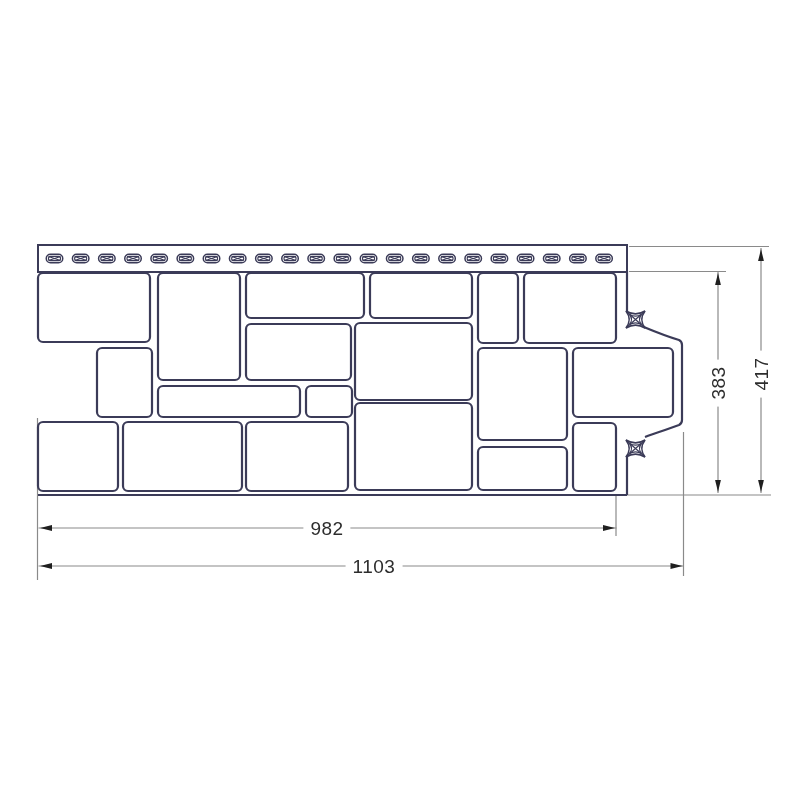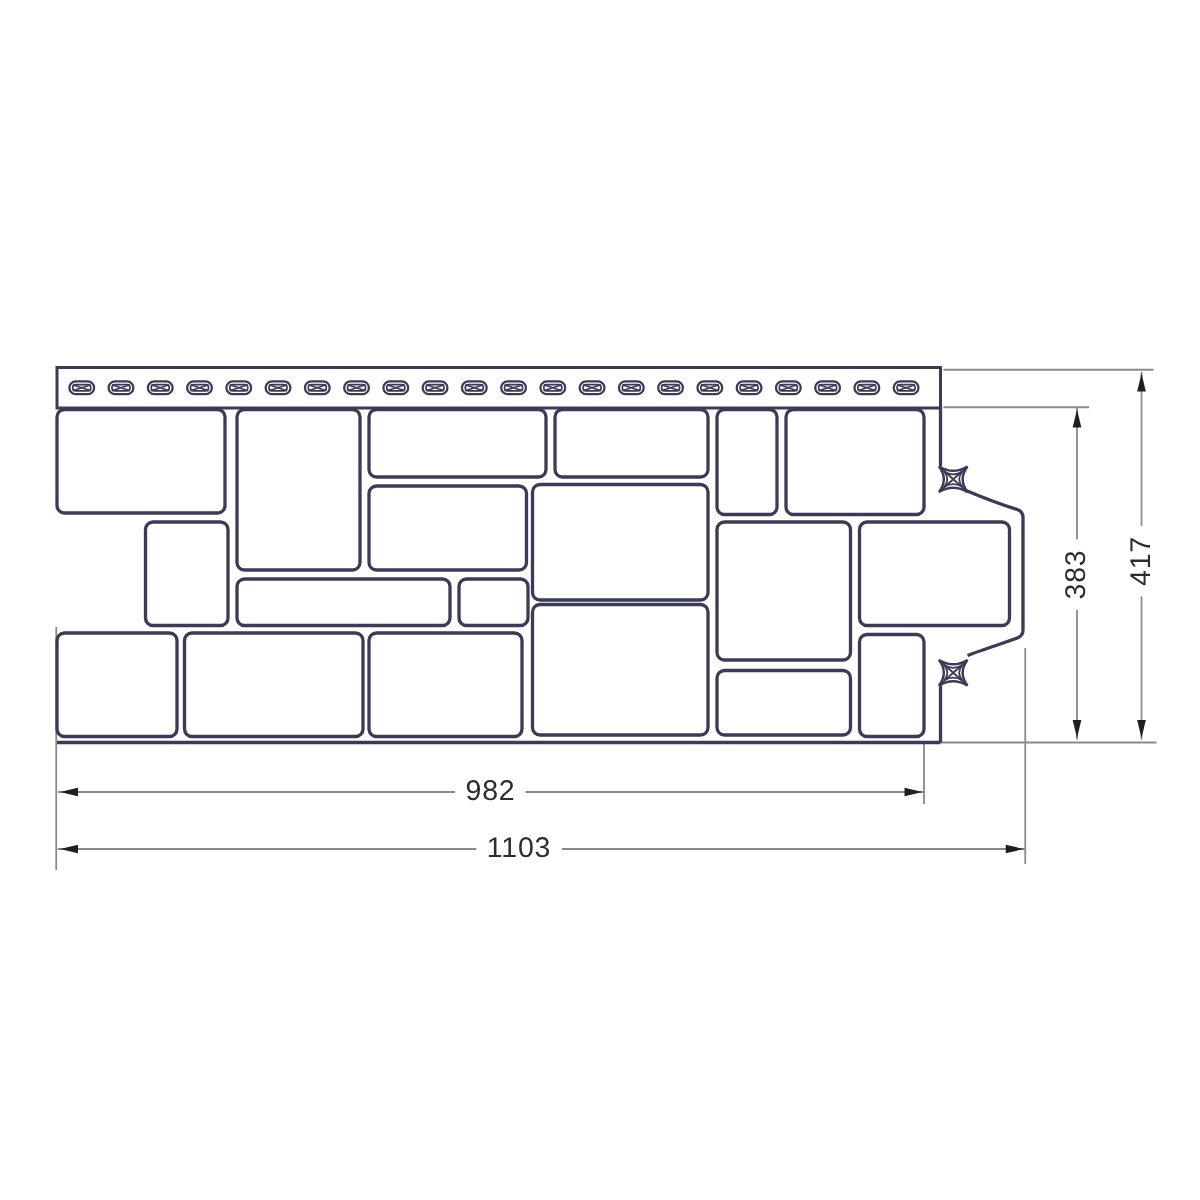--- a/index.html
+++ b/index.html
@@ -135,18 +135,18 @@
       <path d="M629.5,314.5 Q635.5,317.9 641.5,314.5 Q637.42,319.5 641.5,324.5 Q635.5,321.1 629.5,324.5 Q633.58,319.5 629.5,314.5 Z" fill="none" stroke="#3b3b58" stroke-width="1.2"></path>
       <path d="M626,311 L645,328 M645,311 L626,328" stroke="#3b3b58" stroke-width="1.2" fill="none"></path>
       <path d="M626,440 Q635.5,445.78 645,440 Q638.54,448.5 645,457 Q635.5,451.22 626,457 Q632.46,448.5 626,440 Z" fill="#fff" stroke="#3b3b58" stroke-width="1.6"></path>
       <path d="M629.5,443.5 Q635.5,446.9 641.5,443.5 Q637.42,448.5 641.5,453.5 Q635.5,450.1 629.5,453.5 Q633.58,448.5 629.5,443.5 Z" fill="none" stroke="#3b3b58" stroke-width="1.2"></path>
       <path d="M626,440 L645,457 M645,440 L626,457" stroke="#3b3b58" stroke-width="1.2" fill="none"></path>
       <line x1="38" y1="495" x2="627" y2="495" stroke="#3b3b58" stroke-width="2.2"></line>
     </svg>
 
   <div class="dim-label" id="l-inner-width" style="left: 327px; top: 528px; text-align: right;">982</div>
 
-  <div class="dim-label" id="l-outer-width" style="left: 346px; top: 566px;">1103</div>
+  <div class="dim-label" id="l-outer-width" style="left: 374px; top: 566px;">1103</div>
 
   <div class="dim-label vert" id="l-inner-height" style="left: 718px; top: 383px;">383</div>
 
   <div class="dim-label vert" id="l-outer-height" style="left: 761px; top: 374px;">417</div>
 </div>
 
 </body></html>

